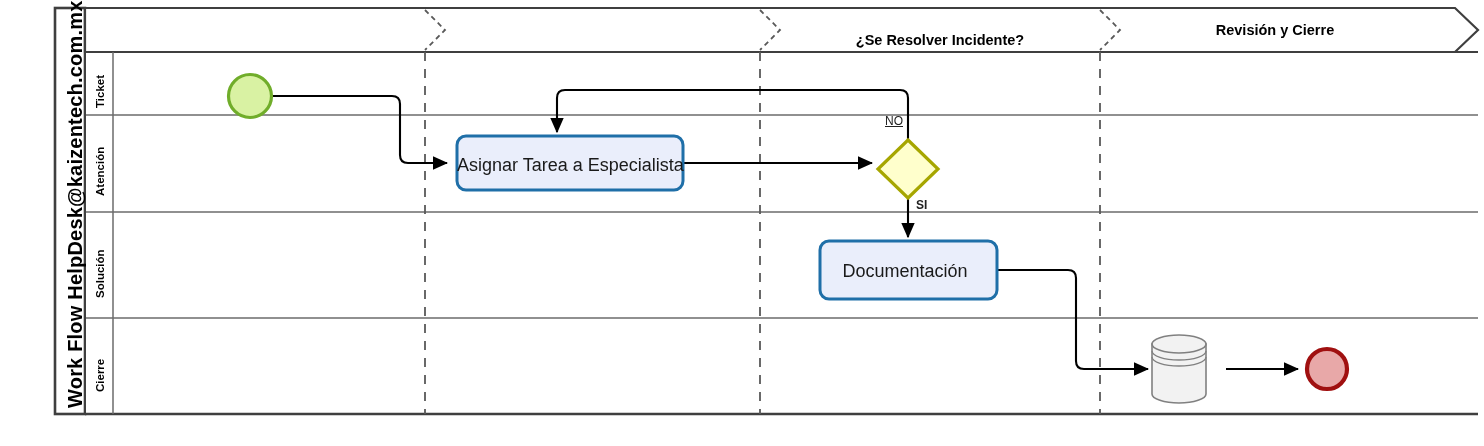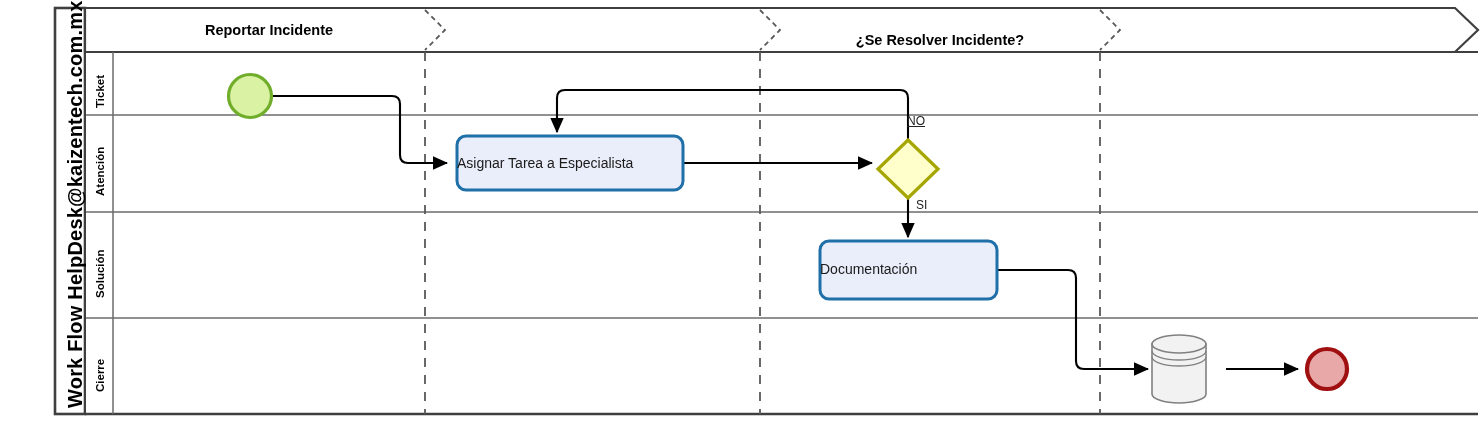--- a/index.html
+++ b/index.html
@@ -5,21 +5,21 @@
   html,body{margin:0;padding:0;background:#ffffff;}
   body{width:1484px;height:446px;font-family:"Liberation Sans",sans-serif;}
   #stage{position:relative;width:1484px;height:446px;overflow:hidden;background:#fff;}
   #diagram{position:absolute;left:0;top:0;}
   .txt{position:absolute;font-family:"Liberation Sans",sans-serif;white-space:nowrap;}
   .hdr{font-weight:bold;font-size:14.5px;color:#000;text-align:center;}
   .lane-lbl{font-weight:bold;font-size:11.5px;color:#000;
             transform-origin:0 0;transform:rotate(-90deg);}
   .pool-lbl{font-weight:bold;font-size:20px;color:#000;
             transform-origin:0 0;transform:rotate(-90deg);letter-spacing:.2px;}
-  .node-lbl{font-size:14px;color:#1a1a1a;text-align:left;}
+  .node-lbl{font-size:18px;color:#1a1a1a;text-align:center;}
   .edge-lbl{font-size:12px;color:#222;}
 </style>
 </head>
 <body>
 
 <div id="stage">
 
   <svg id="diagram" width="1484" height="446" viewBox="0 0 1484 446">
 
     <rect x="55" y="8" width="30" height="406" fill="#ffffff" stroke="#3f3f3f" stroke-width="2.6"></rect>
@@ -91,22 +91,22 @@
     <circle cx="1327" cy="369" r="20" fill="#e8a8a8" stroke="#a01010" stroke-width="4.2"></circle>
   </svg>
 
   <div class="txt pool-lbl" style="left:64px; top:408px; width:400px;">Work Flow HelpDesk@kaizentech.com.mx</div>
 
   <div class="txt lane-lbl" style="left:94px; top:108px; width:70px;">Ticket</div>
   <div class="txt lane-lbl" style="left:94px; top:196px; width:80px;">Atención</div>
   <div class="txt lane-lbl" style="left:94px; top:298px; width:80px;">Solución</div>
   <div class="txt lane-lbl" style="left:94px; top:392px; width:70px;">Cierre</div>
 
-  <div class="txt hdr" style="left:113px; top:22px; width:312px;">Reportar Incidente</div>
   <div class="txt hdr" style="left:780px; top:32px; width:320px;">¿Se Resolver Incidente?</div>
+  <div class="txt hdr" style="left:1120px; top:22px; width:310px;">Revisión y Cierre</div>
 
   <div class="txt node-lbl" style="left:457px; top:155px; width:226px;">Asignar Tarea a Especialista</div>
   <div class="txt node-lbl" style="left:820px; top:261px; width:170px;">Documentación</div>
 
-  <div class="txt edge-lbl" style="left:907px; top:114px;text-decoration:underline;">NO</div>
-  <div class="txt edge-lbl" style="left:916px; top:198px;">SI</div>
+  <div class="txt edge-lbl" style="left:885px; top:114px;text-decoration:underline;">NO</div>
+  <div class="txt edge-lbl" style="left:916px; top:198px;font-weight:bold;">SI</div>
 
 </div>
 
 </body></html>

